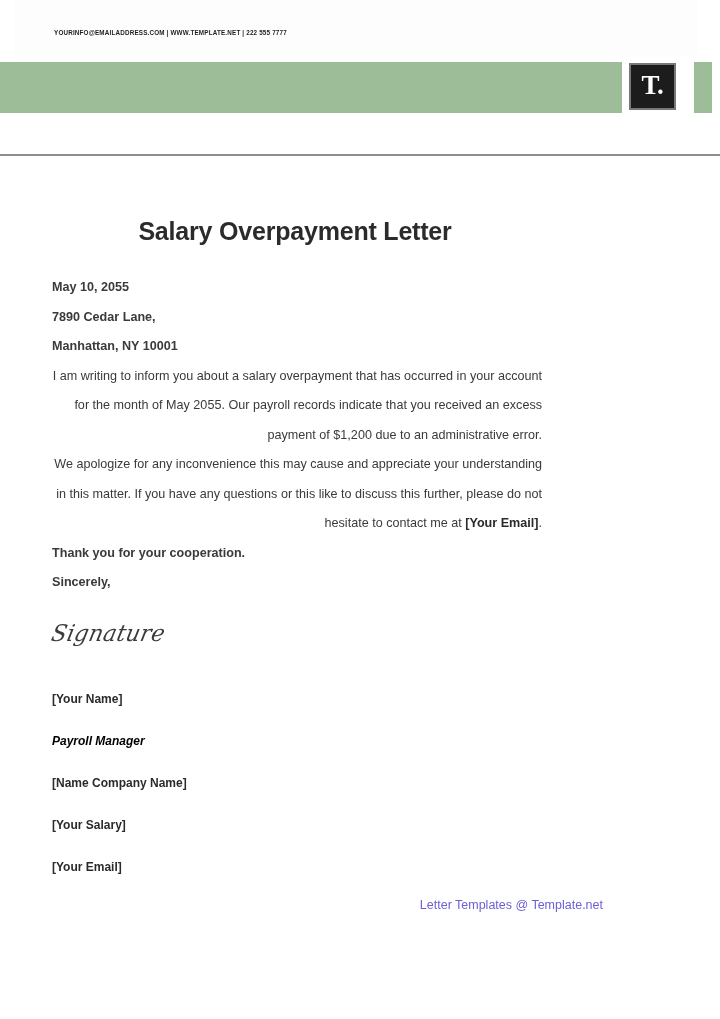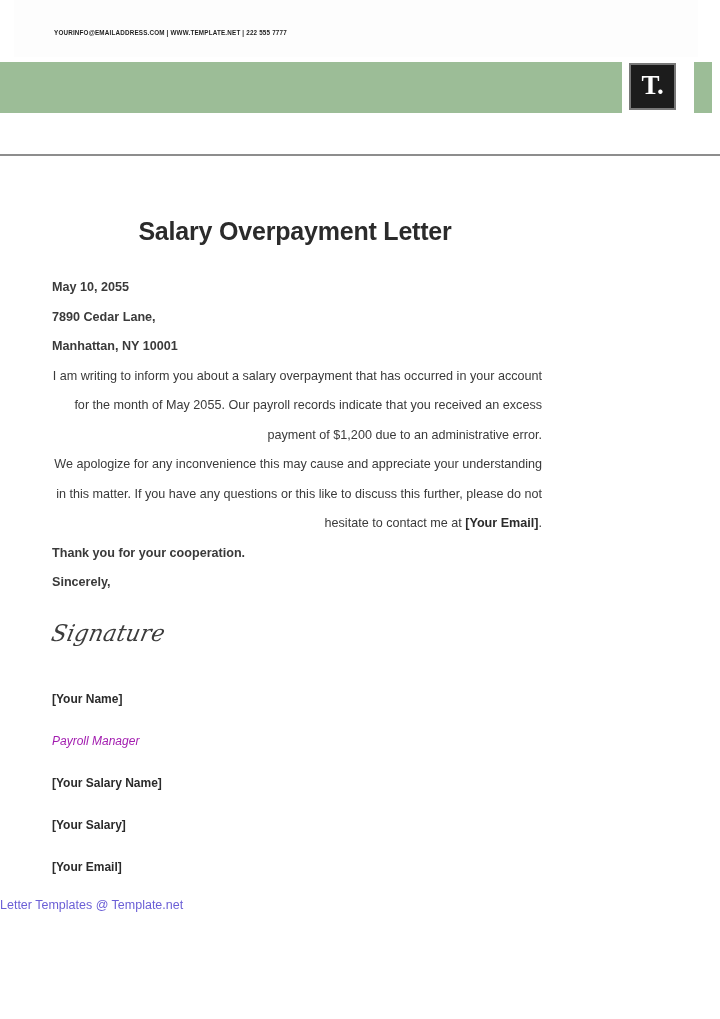--- a/index.html
+++ b/index.html
@@ -171,31 +171,31 @@
     line-height: 30px;
   }
   .signoff .name,
   .signoff .company,
   .signoff .number,
   .signoff .email {
     font-weight: bold;
   }
   .signoff .role {
     font-style: italic;
-    font-weight: normal;
-    color: #a21caf;
+    font-weight: bold;
+    color: #000000;
   }
 
   
   .footer-link {
     position: absolute;
     top: 898px;
     left: 0;
     width: 603px;
-    text-align: left;
+    text-align: right;
     font-size: 12.5px;
     color: #6b5fd6;
   }
   .footer-link a {
     color: #6b5fd6;
     text-decoration: none;
   }
 </style>
 </head>
 <body>
@@ -240,21 +240,21 @@
       <p class="line">Sincerely,</p>
     </div>
 
     <div class="signature-area">
       <span class="signature-script">Signature</span>
     </div>
 
     <div class="signoff">
       <p class="name">[Your Name]</p>
       <p class="role">Payroll Manager</p>
-      <p class="company">[Your Salary Name]</p>
+      <p class="company">[Name Company Name]</p>
       <p class="number">[Your Salary]</p>
       <p class="email">[Your Email]</p>
     </div>
   </div>
 
   <div class="footer-link">
     <a href="#">Letter Templates @ Template.net</a>
   </div>
 
 </div>

